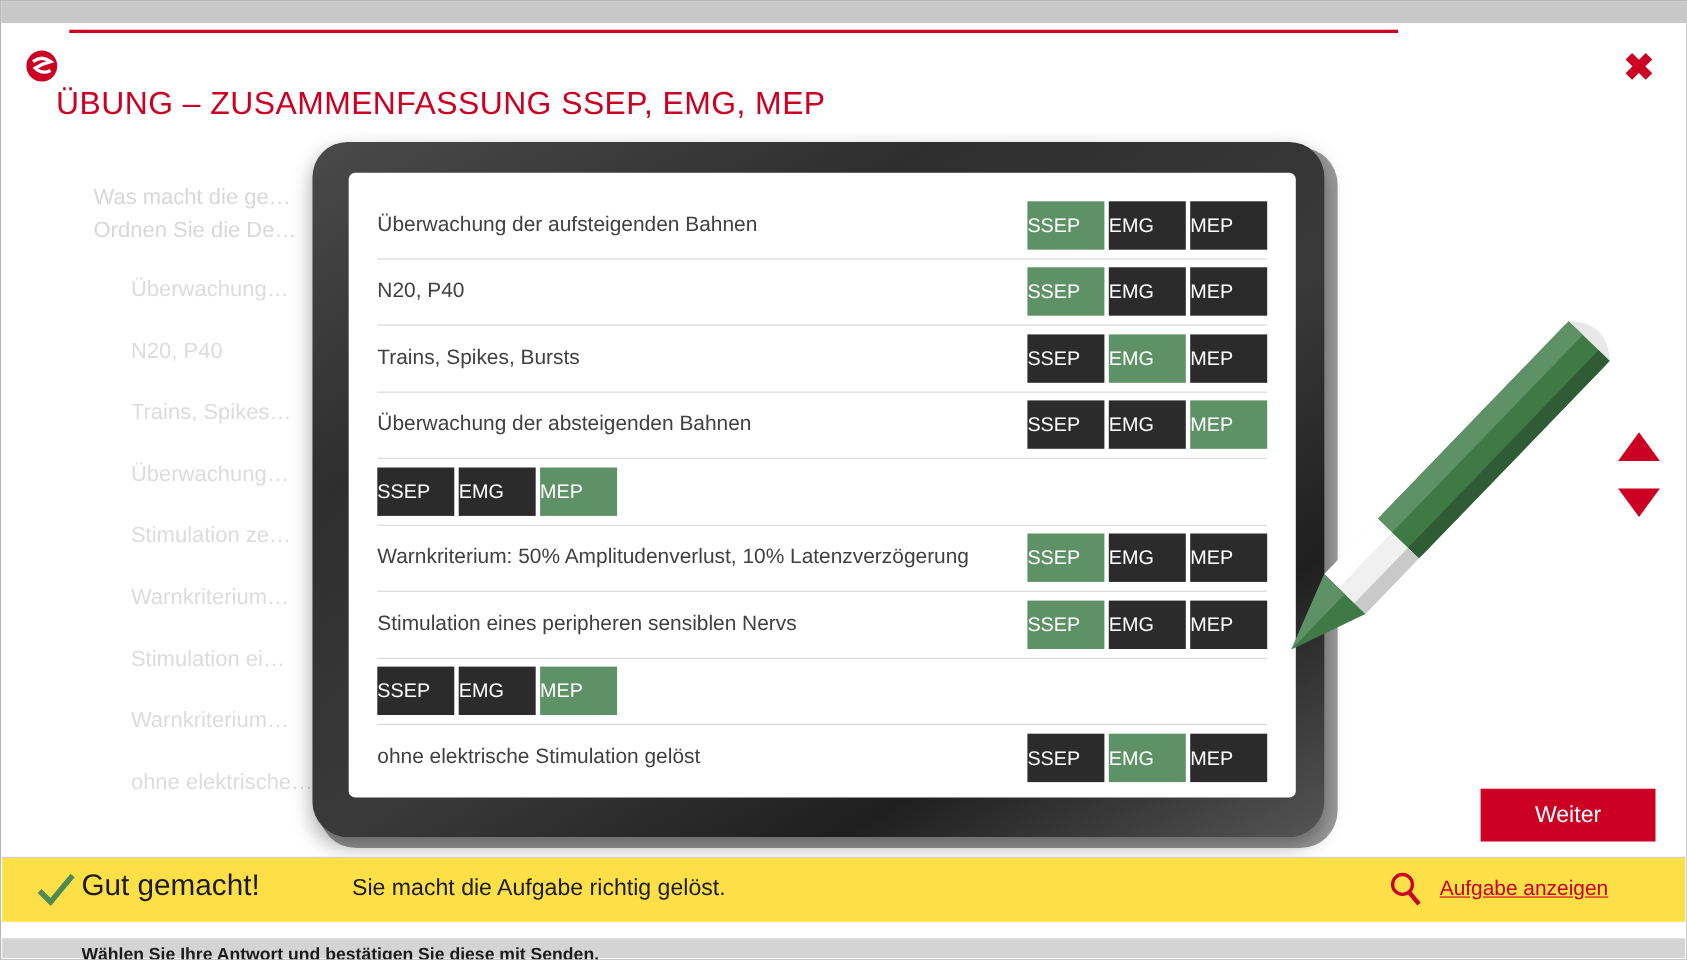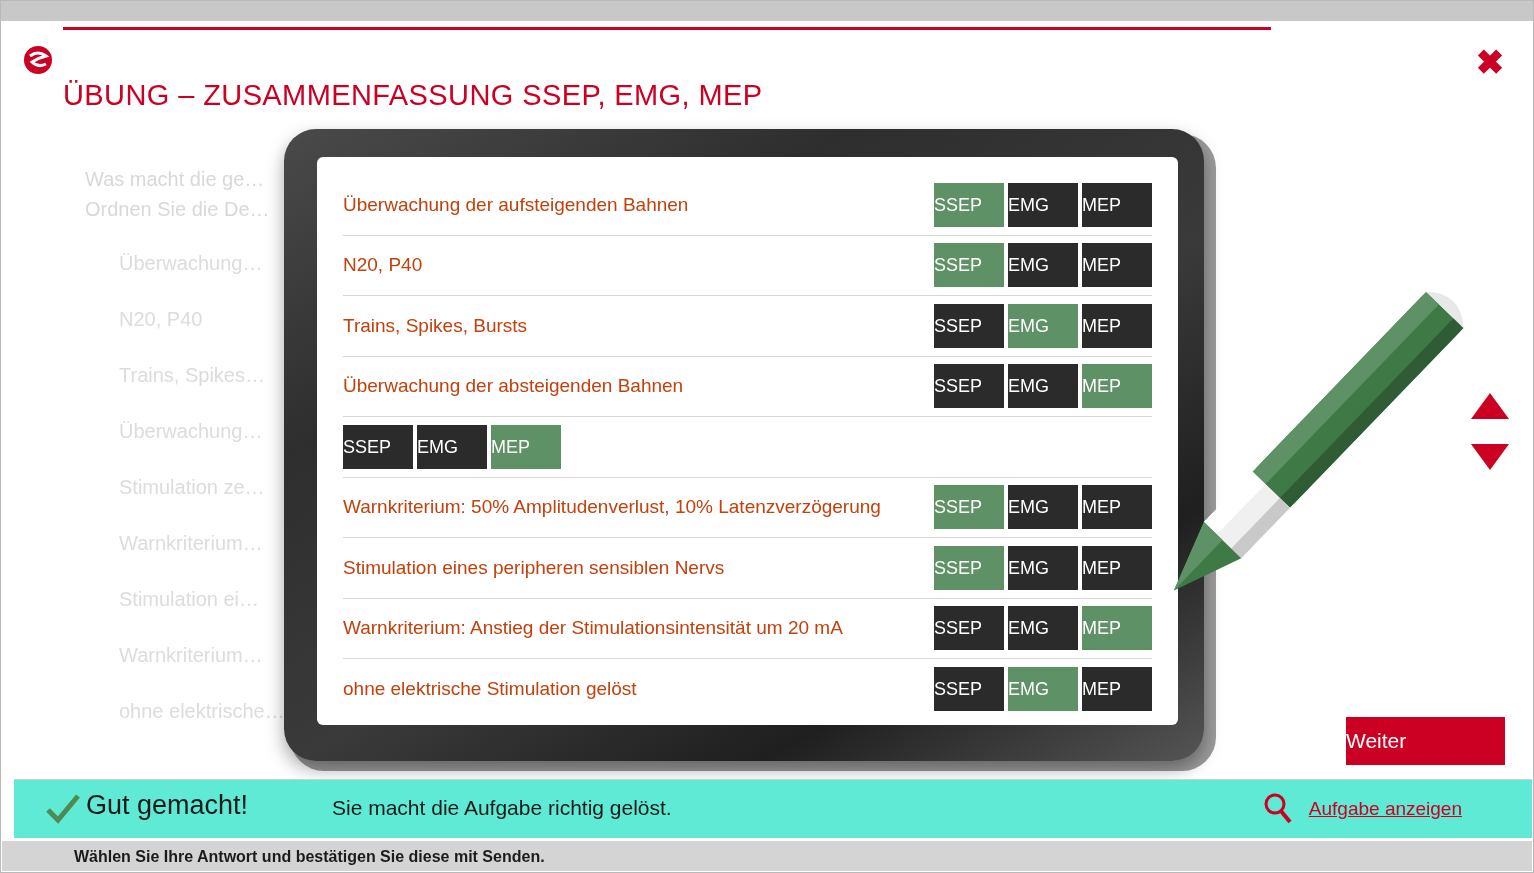--- a/index.html
+++ b/index.html
@@ -59,21 +59,21 @@
     line-height: 34px;
     text-align: center;
     font-weight: bold;
     cursor: pointer;
     user-select: none;
   }
   
   .page-title {
     position: absolute;
     top: 78px;
-    left: 62px;
+    left: 50px;
     font-size: 29px;
     color: #cc0022;
     letter-spacing: 0.4px;
     white-space: nowrap;
     text-align: right;
   }
   
   .bg-task {
     position: absolute;
     top: 163px;
@@ -127,21 +127,21 @@
   .qrow {
     display: flex;
     align-items: center;
     height: 59.5px;
     border-bottom: 1px solid #d6d6d6;
   }
   .qrow:last-child { border-bottom: none; }
   .qtext {
     flex: 1 1 auto;
     font-size: 19px;
-    color: #c2410c;
+    color: #404040;
     padding-right: 4px;
     white-space: nowrap;
     overflow: visible;
   }
   .qopts {
     flex: 0 0 auto;
     display: flex;
     gap: 4px;
   }
   .opt {
@@ -183,31 +183,32 @@
   .weiter-btn {
     position: absolute;
     top: 716px;
     right: 28px;
     width: 159px;
     height: 48px;
     background: #cc0022;
     color: #ffffff;
     font-size: 21px;
     line-height: 48px;
+    text-align: center;
     cursor: pointer;
     user-select: none;
   }
   
   .feedback {
     position: absolute;
-    left: 13px;
+    left: 1px;
     right: 1px;
     top: 778px;
     height: 58px;
-    background: #5eead4;
+    background: #fde047;
     border-top: 1px solid #cfcfcf;
   }
   .check-icon {
     position: absolute;
     left: 30px;
     top: 10px;
     width: 38px;
     height: 38px;
     color: #4f8a55;
     font-size: 38px;
@@ -244,21 +245,21 @@
     width: 30px;
     height: 32px;
     color: #cc0022;
   }
   
   .hintbar {
     position: absolute;
     left: 1px;
     right: 1px;
     bottom: 1px;
-    height: 30px;
+    height: 18px;
     background: #d4d4d4;
   }
   .hint-text {
     position: absolute;
     left: 72px;
     top: 7px;
     font-size: 16px;
     color: #1b1b1b;
     font-weight: bold;
   }
@@ -359,21 +360,20 @@
       <div class="qrow">
         <div class="qtext">Stimulation eines peripheren sensiblen Nervs</div>
         <div class="qopts">
           <div class="opt sel">SSEP</div>
           <div class="opt">EMG</div>
           <div class="opt">MEP</div>
         </div>
       </div>
 
       <div class="qrow">
-        <div class="qtext">Warnkriterium: Anstieg der Stimulationsintensität um 20 mA</div>
         <div class="qopts">
           <div class="opt">SSEP</div>
           <div class="opt">EMG</div>
           <div class="opt sel">MEP</div>
         </div>
       </div>
 
       <div class="qrow">
         <div class="qtext">ohne elektrische Stimulation gelöst</div>
         <div class="qopts">

